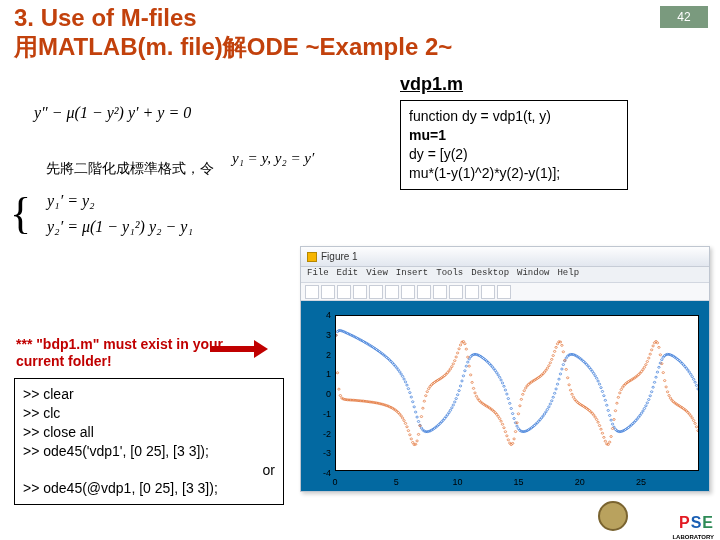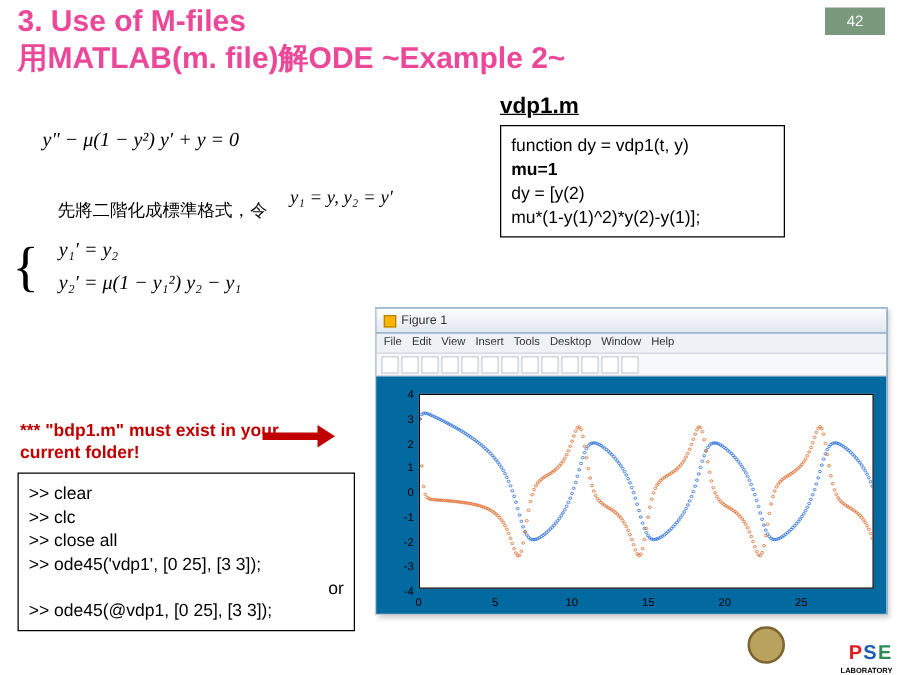--- a/index.html
+++ b/index.html
@@ -9,21 +9,21 @@
     background: #fff; position: relative; overflow: hidden;
   }
   .page-num {
     position: absolute; top: 6px; right: 12px;
     width: 48px; height: 22px;
     background: #7a9a7e; color: #fff;
     font-size: 12px; text-align: center; line-height: 22px;
   }
   .title {
     position: absolute; top: 4px; left: 14px;
-    font-size: 24px; font-weight: 900; color: #ec4899; line-height: 1.2;
+    font-size: 24px; font-weight: 900; color: #c2410c; line-height: 1.2;
   }
   .filename {
     position: absolute; top: 74px; left: 400px;
     font-size: 18px; font-weight: 900; text-decoration: underline;
   }
   .code-box-top {
     position: absolute; top: 100px; left: 400px;
     width: 228px; border: 1.5px solid #000;
     padding: 6px 8px; font-size: 14px; line-height: 1.35;
     font-family: Arial, sans-serif;
@@ -82,21 +82,21 @@
     box-shadow: 2px 2px 4px rgba(0,0,0,.2);
   }
   .fig-titlebar {
     height: 20px; background: linear-gradient(#fdfdfe,#e2e7ef);
     border-bottom: 1px solid #c6ccd6;
     font-size: 10px; padding: 3px 6px; color: #333; display:flex; align-items:center; gap:4px;
   }
   .fig-titlebar .icn { width:10px;height:10px;background:#f7b500;border:1px solid #b58700;}
   .fig-menubar {
     height: 16px; background: #eef1f5; border-bottom:1px solid #d2d7e0;
-    font-size: 9px; padding: 1px 6px; color:#333; display:flex; gap:8px;
+    font-size: 9px; padding: 1px 6px; color:#333; display:flex; gap:8px;font-family:Liberation Mono, monospace;
   }
   .fig-toolbar {
     height: 18px; background:#f7f8fa; border-bottom:1px solid #d2d7e0;
     display:flex; gap:2px; padding:2px 4px;
   }
   .tb { width:14px;height:14px;border:1px solid #c8cdd7;background:#fff;}
   .plot-area {
     position: absolute; left: 34px; top: 68px; right: 10px; bottom: 20px;
     background: #fff; border: 1px solid #000;
   }

